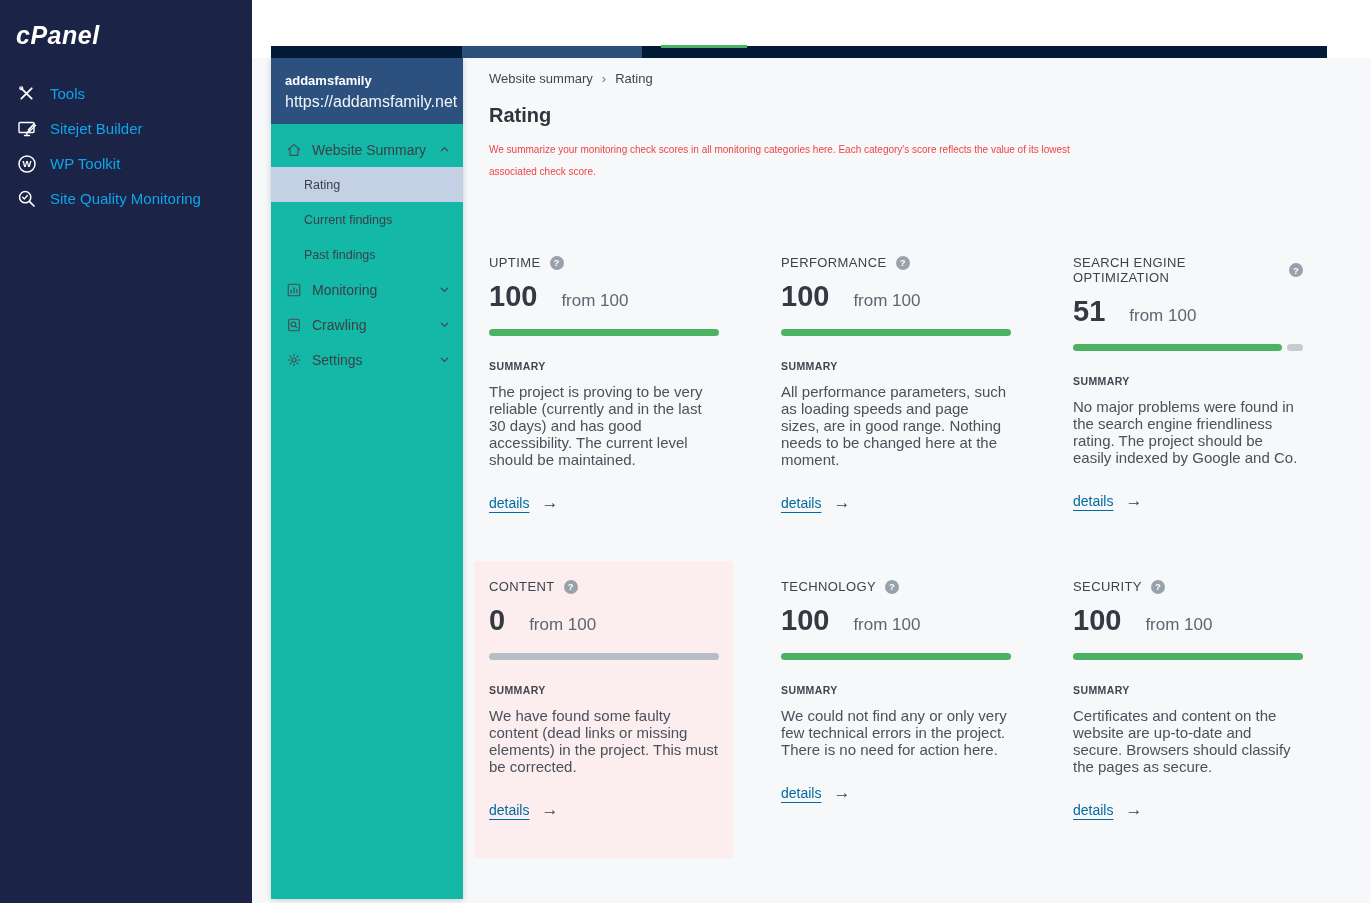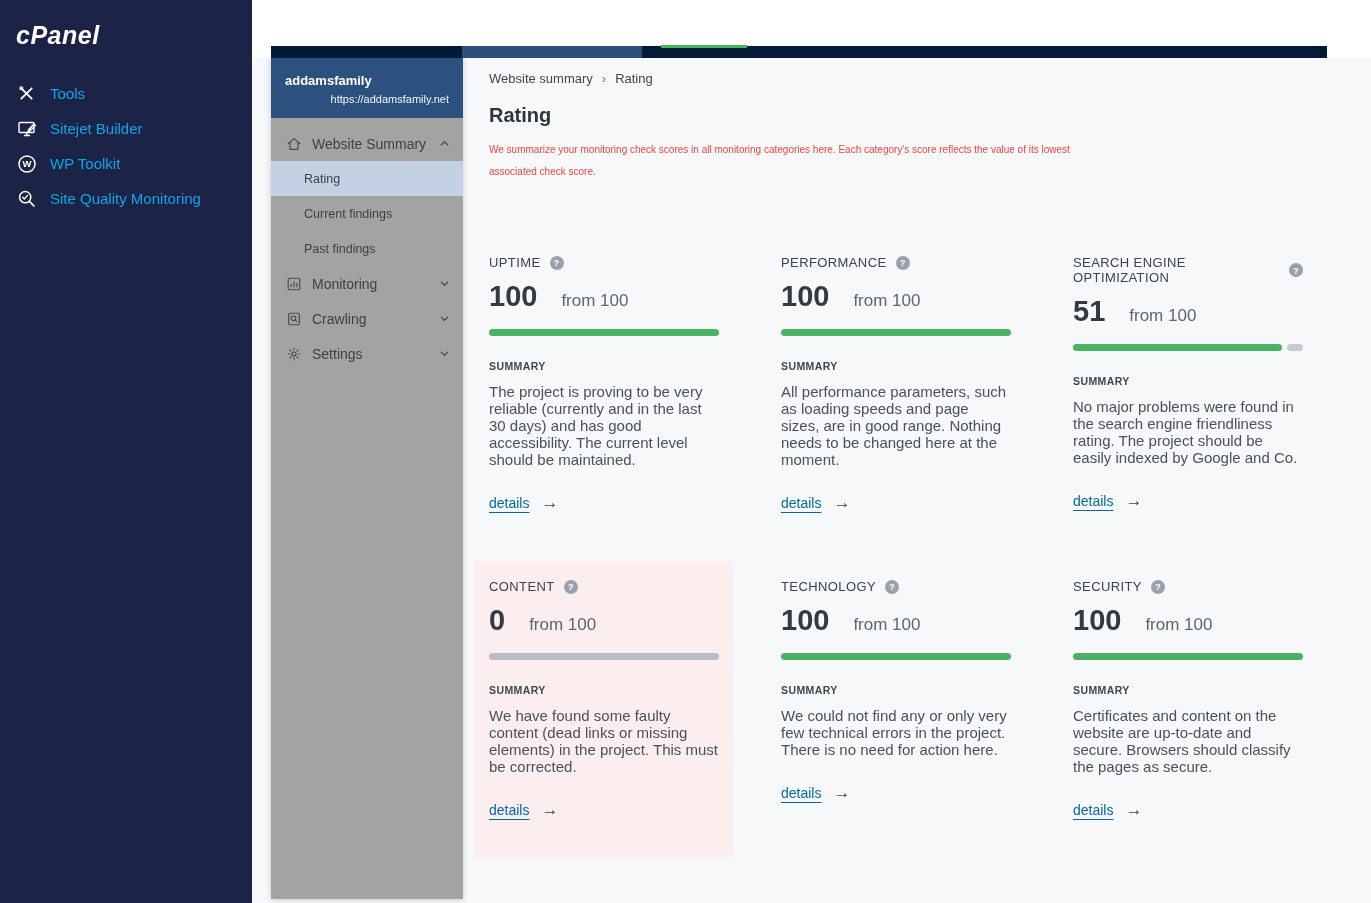--- a/index.html
+++ b/index.html
@@ -16,24 +16,24 @@
 
   
   .top-tabbar { position:absolute; left:271px; top:46px; width:1056px; height:12px; background:#041b38; }
   .tab-seg { position:absolute; left:191px; top:0; width:180px; height:12px; background:#2d4f7c; }
   .tab-indicator { position:absolute; left:199px; top:-1px; width:86px; height:3px; background:#4cb263; }
 
   
   .content { position:absolute; left:252px; top:58px; right:0; bottom:0; background:#f7f8fa; }
 
   
-  .site-panel { position:absolute; left:19px; top:0; width:192px; height:841px; background:#a3a3a3; box-shadow:0 1px 6px rgba(31,45,61,.22); }
+  .site-panel { position:absolute; left:19px; top:0; width:192px; height:841px; background:#14b8a6; box-shadow:0 1px 6px rgba(31,45,61,.22); }
   .panel-header { background:#2d517e; color:#ffffff; padding:15px 14px 13px; }
   .site-name { font-size:13px; font-weight:700; }
-  .site-url { font-size:11px; margin-top:5px; color:#f2f5f9;text-align:right; }
+  .site-url { font-size:16px; margin-top:5px; color:#f2f5f9; }
   .panel-nav { list-style:none; margin-top:8px; }
   .nav-row { height:35px; display:flex; align-items:center; padding:0 13px 0 14px; font-size:14px; color:#3a414a; cursor:pointer; }
   .nav-row .sicon { width:17px; height:17px; margin-right:10px; display:flex; align-items:center; justify-content:center; }
   .nav-row .chev { margin-left:auto; display:flex; }
   .sub-row { height:35px; display:flex; align-items:center; padding-left:33px; font-size:12.5px; color:#3a414a; cursor:pointer; }
   .sub-row.selected { background:#c4d0e3; }
 
   
   .main-pane { position:absolute; left:237px; top:0; right:0; }
   .crumbs { padding-top:13px; display:flex; align-items:center; gap:9px; font-size:13px; color:#3f464e; }

